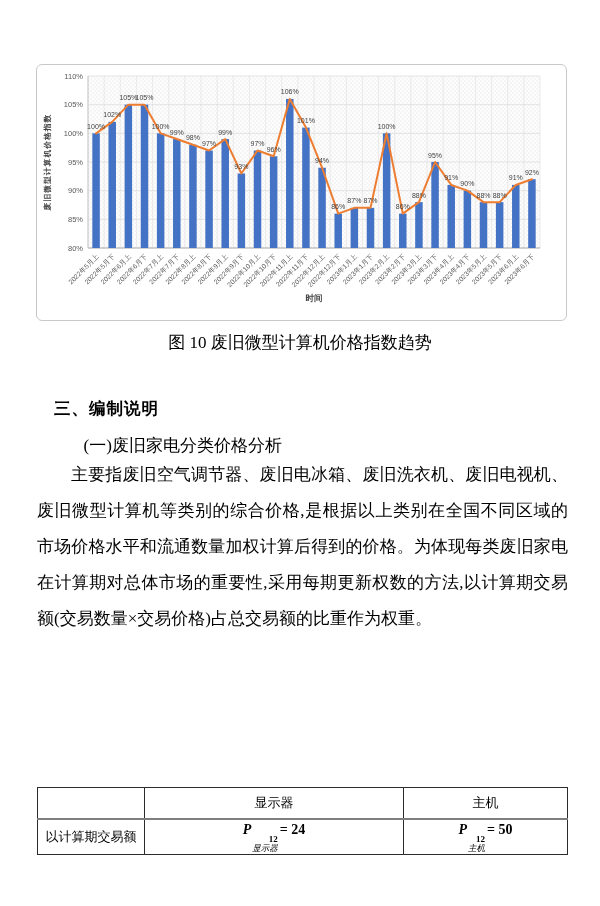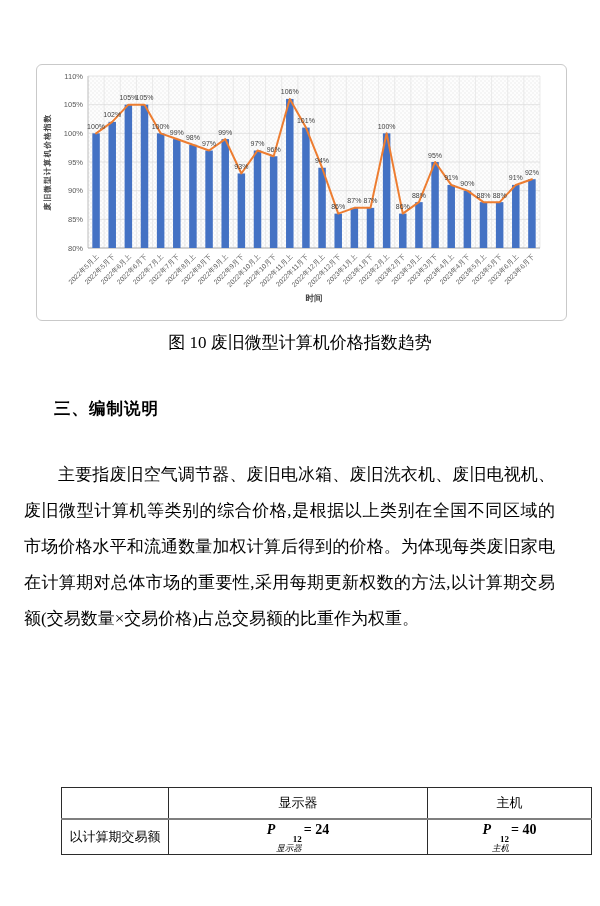--- a/index.html
+++ b/index.html
@@ -22,31 +22,31 @@
   .heading{
     position:absolute;top:380px;left:36px;margin:18px;
     font-family:"Liberation Sans","DejaVu Sans",sans-serif;
     font-size:16.5px;font-weight:bold;color:#000;letter-spacing:1px;
   }
   .subheading{
     position:absolute;top:434px;left:36px;width:530px;margin:0;
     font-size:17px;color:#000;text-indent:2.8em;
   }
   .body-para{
-    position:absolute;left:24px;width:531px;margin:0;
+    position:absolute;left:37px;width:531px;margin:0;
     font-size:17px;line-height:36px;color:#000;
     text-align:justify;text-justify:inter-ideograph;text-indent:2em;
   }
   .para1{top:457px;}
   .para2{top:673px;}
   
   .example-table{
     position:absolute;left:37px;top:787px;width:529px;
     border-collapse:collapse;table-layout:fixed;
-    font-size:13px;color:#000;margin-left:24px;
+    font-size:13px;color:#000;
   }
   .example-table th,.example-table td{
     border:1px solid #2b2b2b;text-align:center;vertical-align:middle;
     font-weight:normal;padding:0;
   }
   .example-table thead th{height:30px;border-bottom:2.5px solid #7f7f7f;}
   .example-table tbody td{height:34px;}
   .col-label{width:106px;}
   .col-monitor{width:258px;}
   .col-host{width:163px;}
@@ -203,20 +203,21 @@
         <text x="497.9285714285714" y="192" text-anchor="end" font-size="6.8" fill="#595959" transform="rotate(-45 497.9285714285714 192)">2023年6月下</text>
         <text x="13" y="97" text-anchor="middle" font-size="7.8" font-weight="bold" fill="#454545" transform="rotate(-90 13 97)" letter-spacing="1">废旧微型计算机价格指数</text>
         <text x="277" y="236" text-anchor="middle" font-size="8.5" font-weight="bold" fill="#454545">时间</text>
       </svg>
   </figure>
 
   <p class="caption">图 10 废旧微型计算机价格指数趋势</p>
 
   <h2 class="heading">三、编制说明</h2>
 
+  <p class="subheading">(一)废旧家电分类价格分析</p>
 
   <p class="body-para para1">主要指废旧空气调节器、废旧电冰箱、废旧洗衣机、废旧电视机、废旧微型计算机等类别的综合价格,是根据以上类别在全国不同区域的市场价格水平和流通数量加权计算后得到的价格。为体现每类废旧家电在计算期对总体市场的重要性,采用每期更新权数的方法,以计算期交易额(交易数量×交易价格)占总交易额的比重作为权重。</p>
 
 
   <table class="example-table">
     <thead>
       <tr>
         <th class="col-label"></th>
         <th class="col-monitor">显示器</th>
         <th class="col-host">主机</th>
@@ -228,19 +229,19 @@
         <td>
           <span class="formula"><span class="psym">P</span><span class="ss">
                 <span class="sup">12</span>
                 <span class="sub">显示器</span>
               </span><span class="val">= 24</span></span>
         </td>
         <td>
           <span class="formula"><span class="psym">P</span><span class="ss">
                 <span class="sup">12</span>
                 <span class="sub">主机</span>
-              </span><span class="val">= 40</span></span>
+              </span><span class="val">= 50</span></span>
         </td>
       </tr>
     </tbody>
   </table>
 
 </div>
 
 </body></html>

